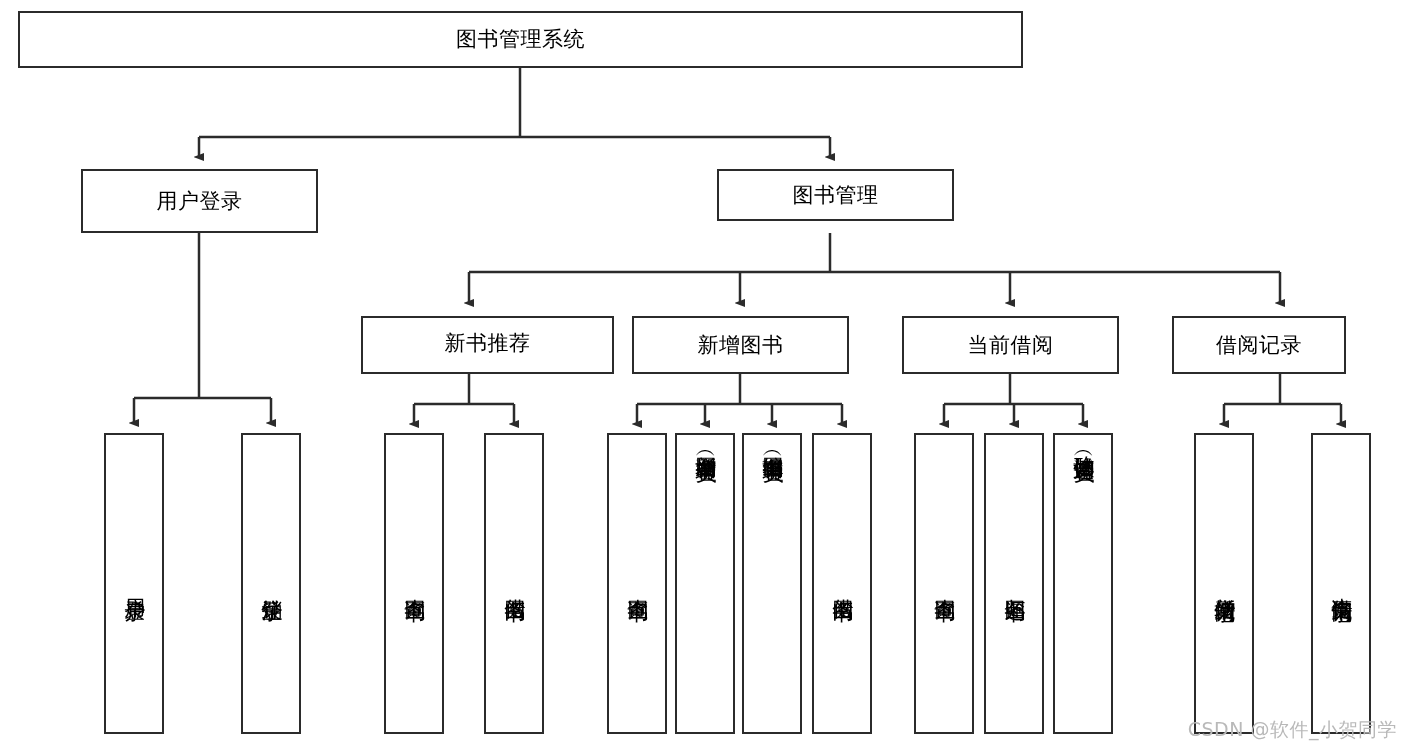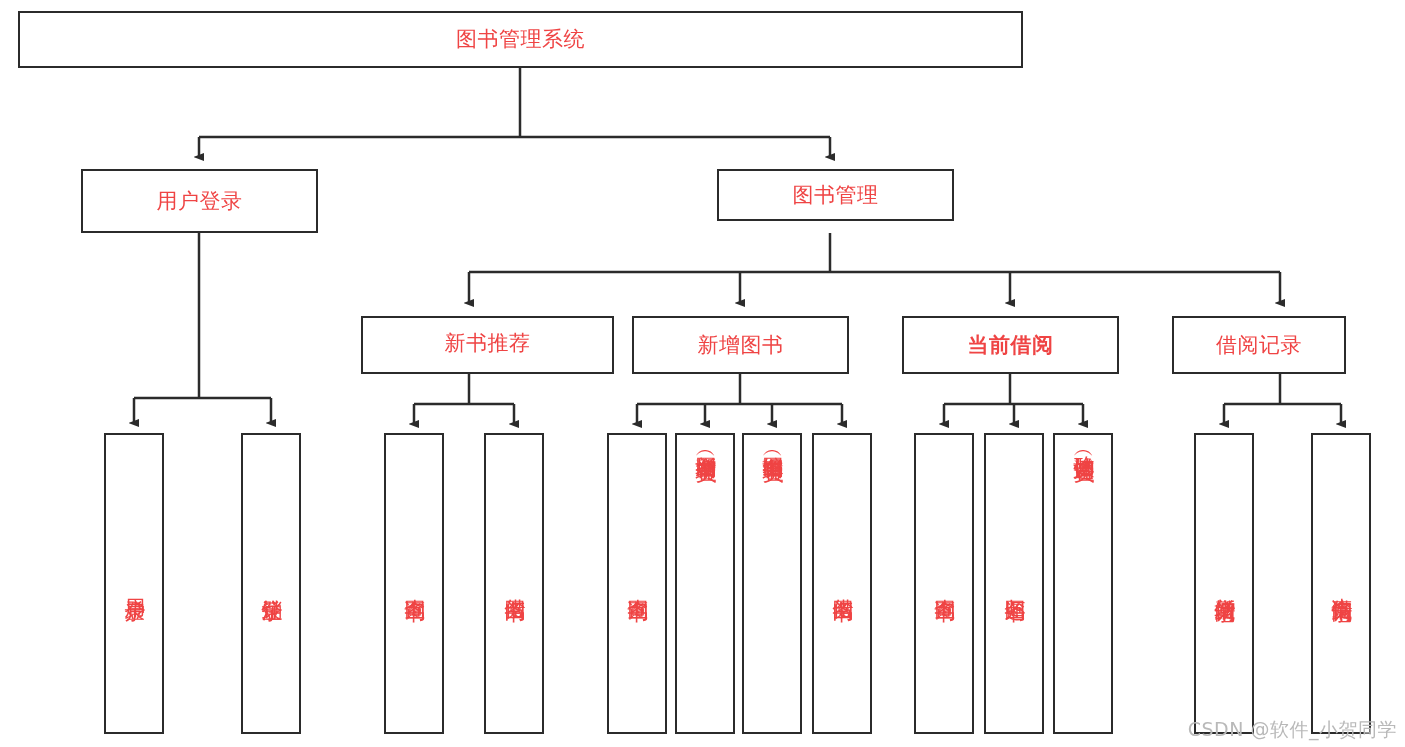--- a/index.html
+++ b/index.html
@@ -23,21 +23,21 @@
     pointer-events: none;
   }
   .node {
     position: absolute;
     box-sizing: border-box;
     border: 2.5px solid #2b2b2b;
     background: #ffffff;
     display: flex;
     align-items: center;
     justify-content: center;
-    color: #ef4444;
+    color: #000000;
   }
   .node .label {
     font-size: 21px;
     line-height: 1.15;
     letter-spacing: 0.5px;
     white-space: nowrap;
   }
   .node.vertical {
     align-items: center;
     justify-content: center;
@@ -131,21 +131,21 @@
   <div class="node" style="left:711px; top:169px; width:237px; height:52px;margin-left:6px;">
     <span class="label">图书管理</span>
   </div>
 
   <div class="node" style="left:361px; top:316px; width:253px; height:58px;font-family:Liberation Mono, monospace;">
     <span class="label">新书推荐</span>
   </div>
   <div class="node" style="left:632px; top:316px; width:217px; height:58px;">
     <span class="label">新增图书</span>
   </div>
-  <div class="node" style="left:902px; top:316px; width:217px; height:58px;font-weight:bold;">
+  <div class="node" style="left:902px; top:316px; width:217px; height:58px;">
     <span class="label">当前借阅</span>
   </div>
   <div class="node" style="left:1172px; top:316px; width:174px; height:58px;">
     <span class="label">借阅记录</span>
   </div>
 
   <div class="node vertical" style="left:104px; top:433px; width:60px; height:301px;">
     <span class="label">用户登录</span>
   </div>
   <div class="node vertical" style="left:241px; top:433px; width:60px; height:301px;">

